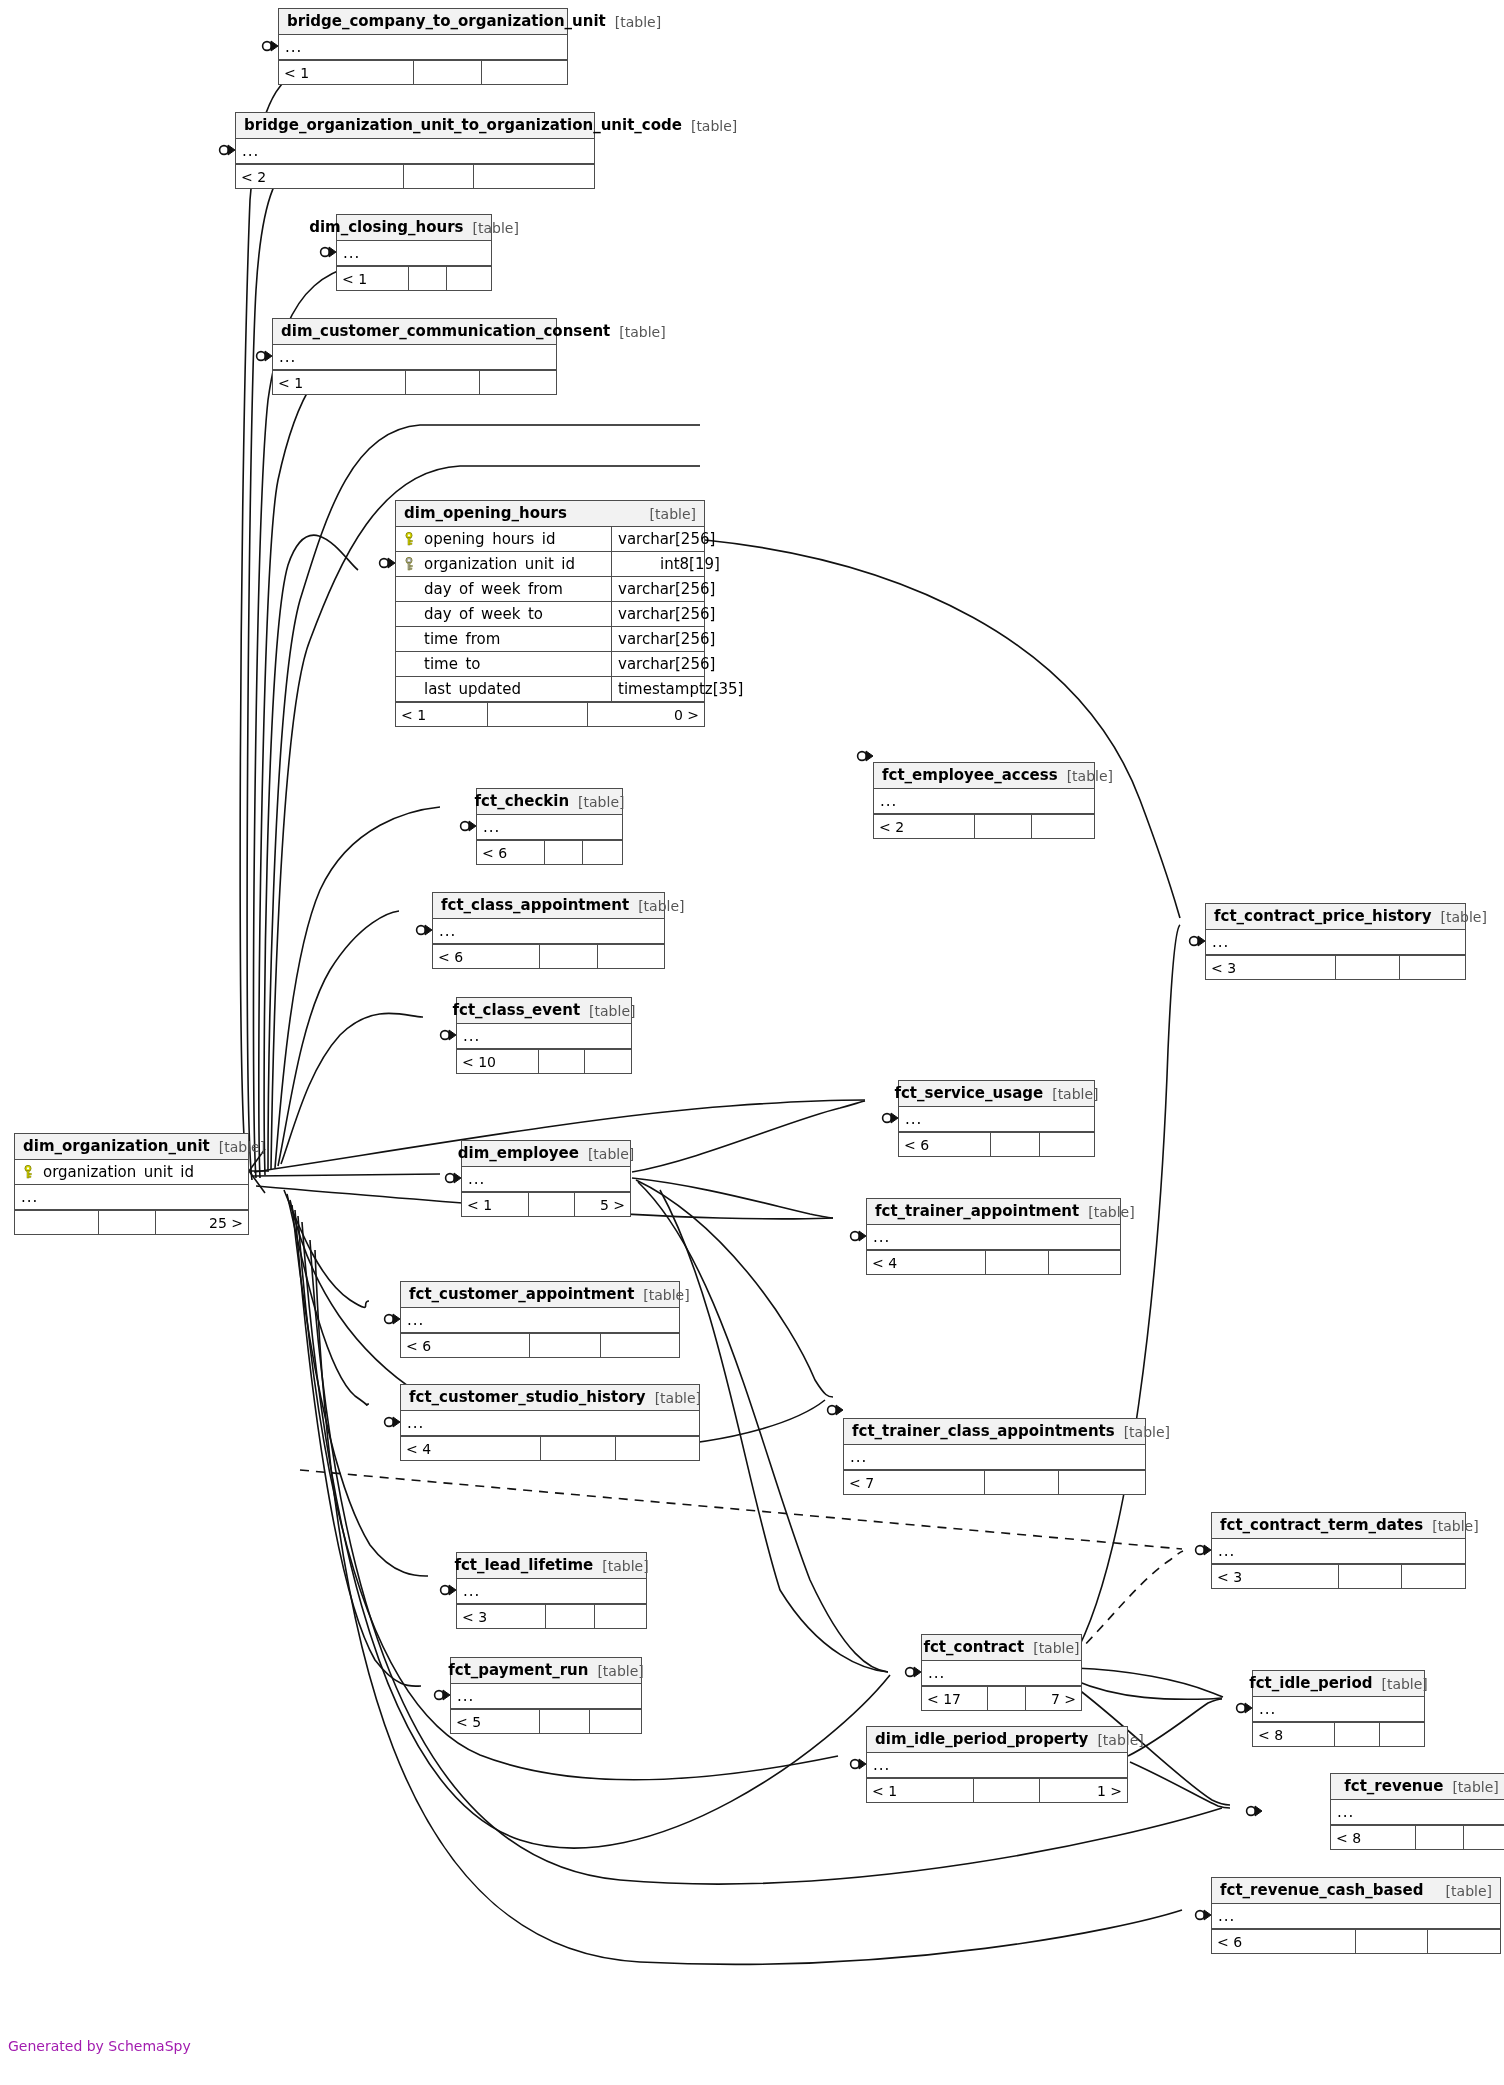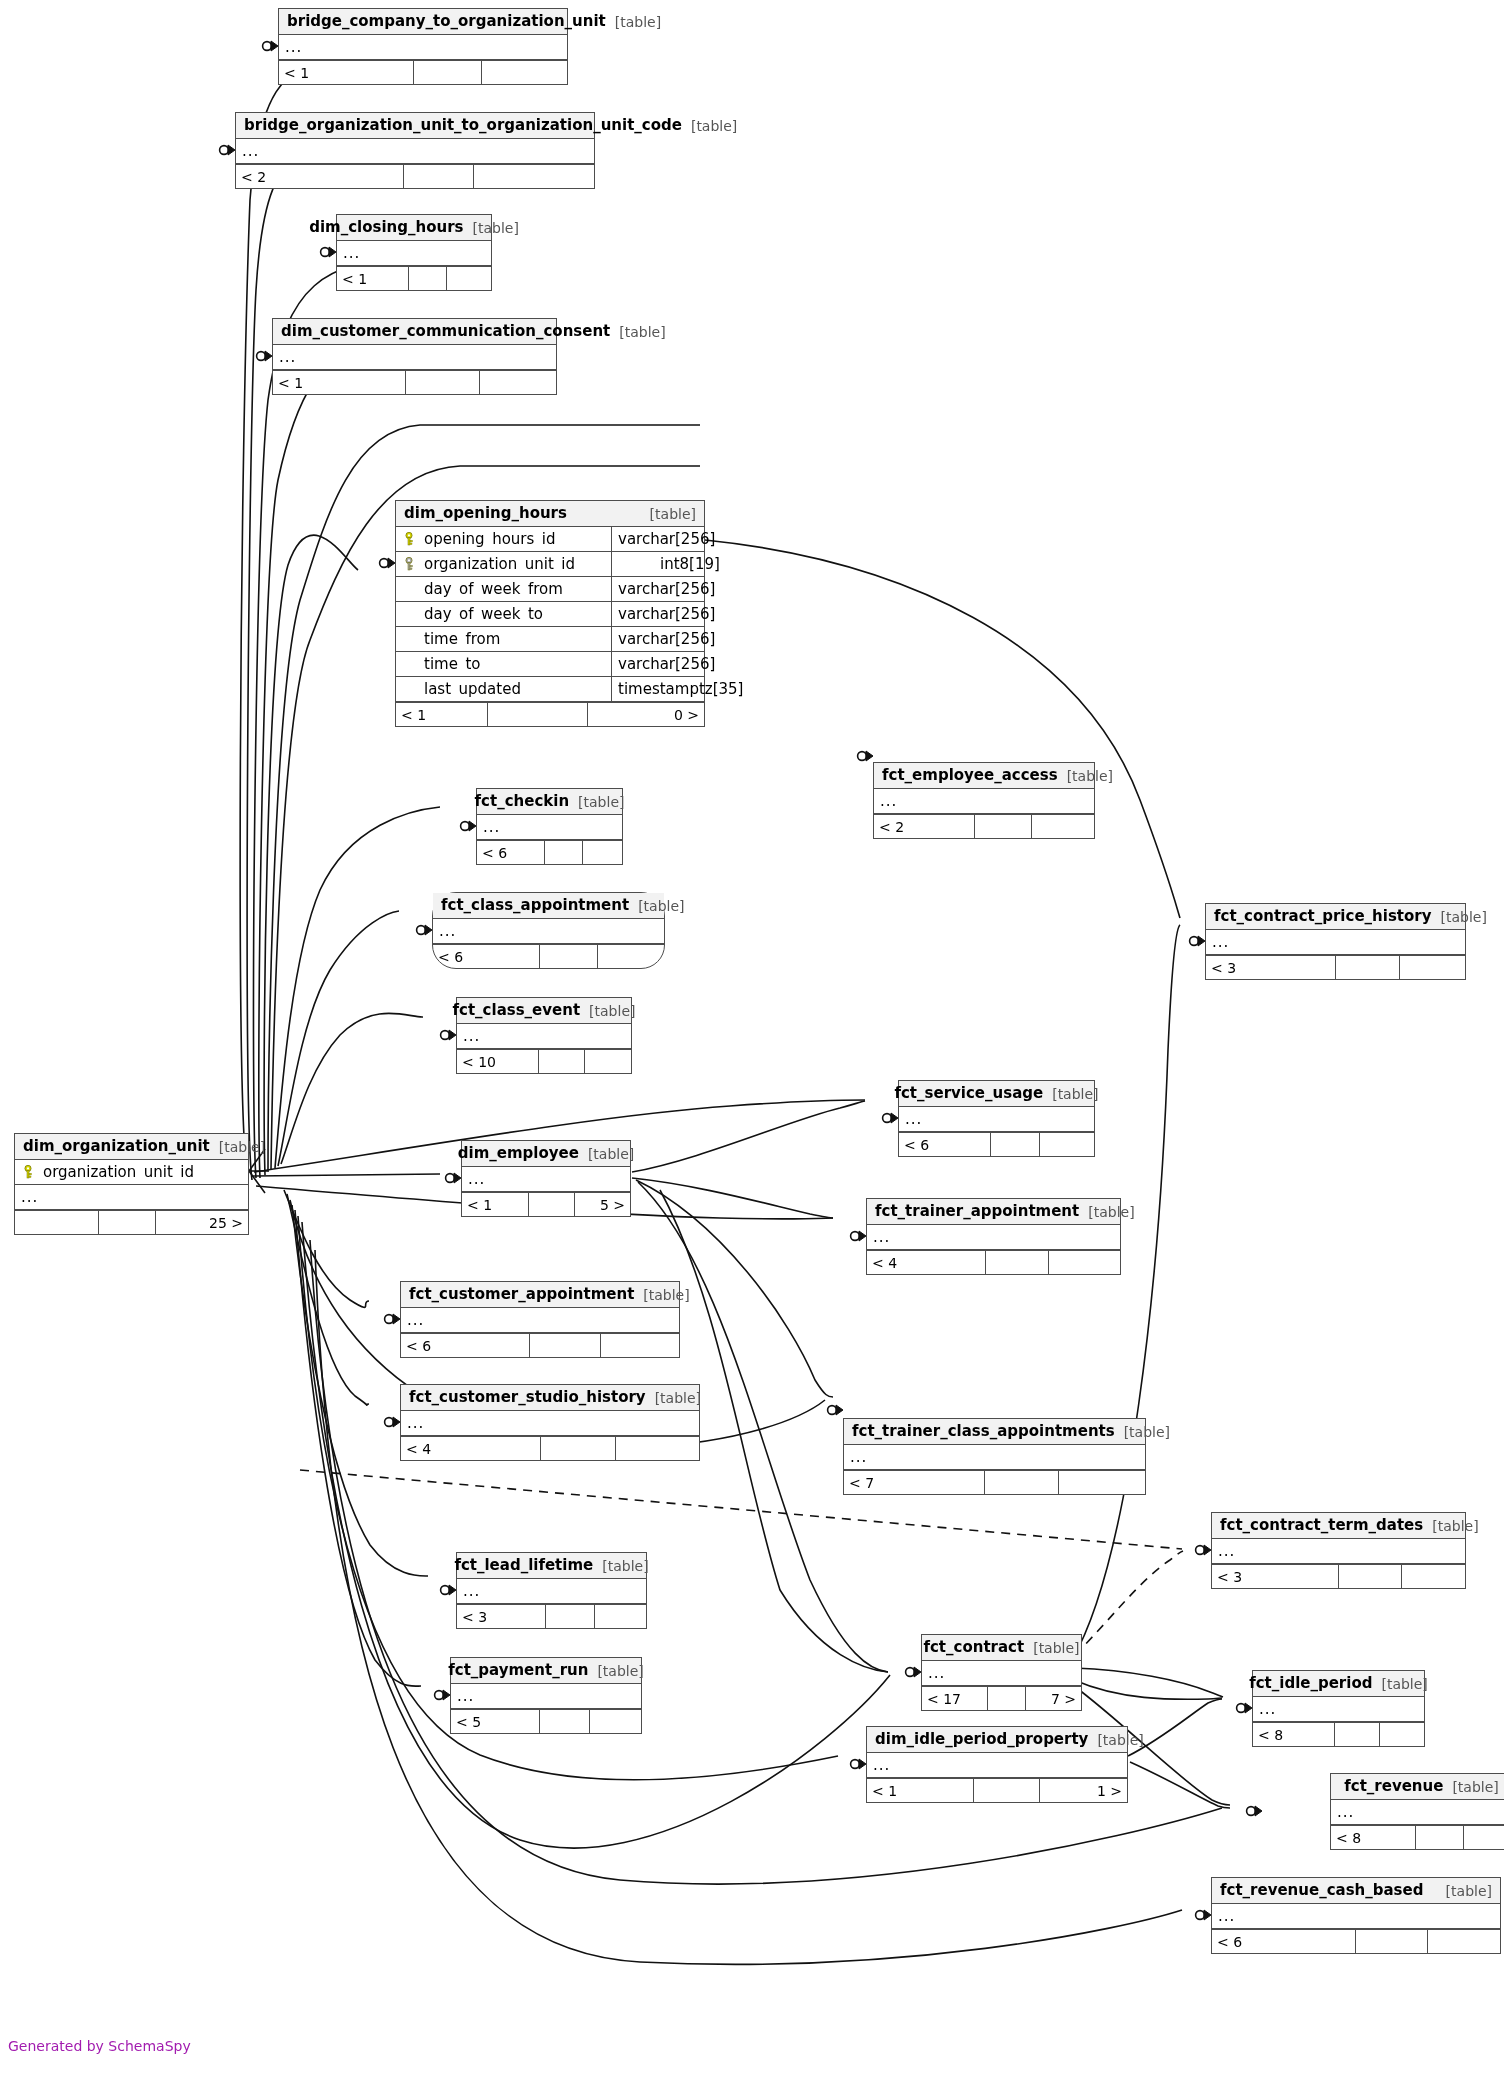--- a/index.html
+++ b/index.html
@@ -376,21 +376,21 @@
         </div>
         <div class="rowc">
           <span class="ellipsis">...</span>
         </div>
         <div class="foot">
           <div class="fc left" style="width: 47%;">&lt; 6</div>
           <div class="fc left" style="width: 26%;"></div>
           <div class="fc right" style="width: 27%;"></div>
         </div>
       </div>
-      <div class="tbl" style="left: 432px; top: 892px; width: 233px; border-radius: 24px;">
+      <div class="tbl" style="left: 432px; top: 892px; width: 233px;">
         <div class="hdr spread">
           <span class="tname">fct_class_appointment</span>
           <span class="ttype">[table]</span>
         </div>
         <div class="rowc">
           <span class="ellipsis">...</span>
         </div>
         <div class="foot">
           <div class="fc left" style="width: 46.5%;">&lt; 6</div>
           <div class="fc left" style="width: 25%;"></div>

